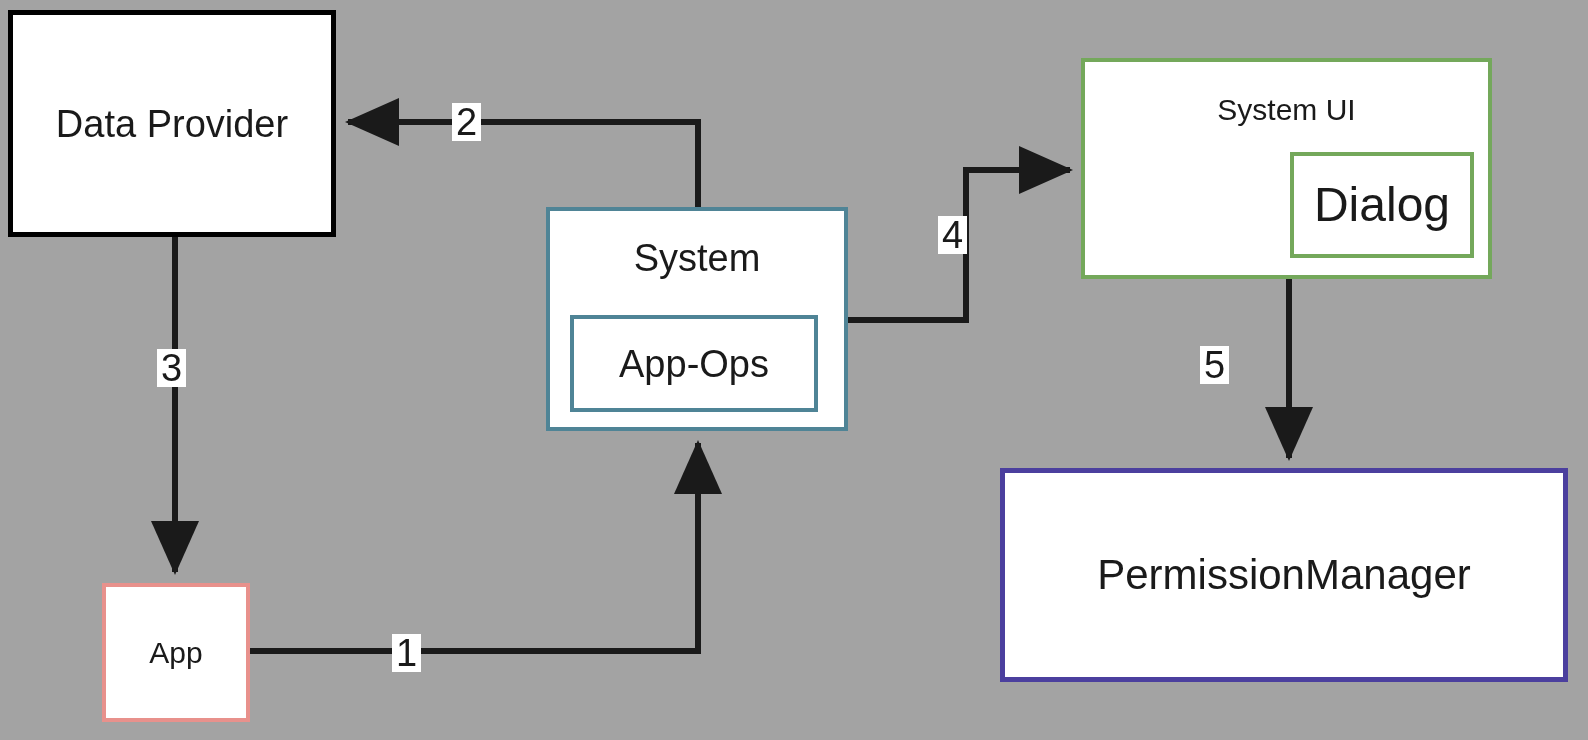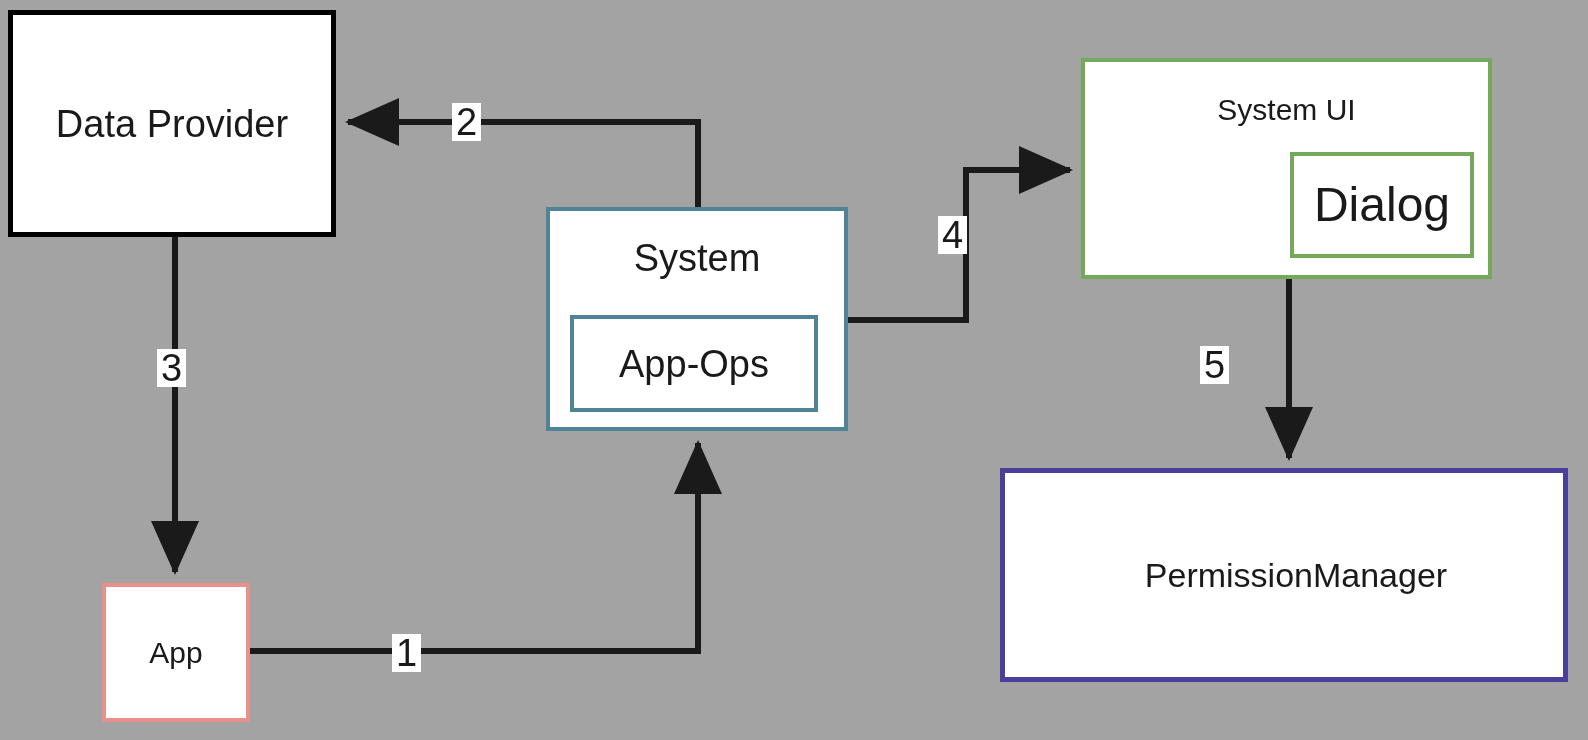--- a/index.html
+++ b/index.html
@@ -98,22 +98,21 @@
     font-size: 48px;
   }
 
   #node-permission-manager {
     left: 1000px; top: 468px; width: 568px; height: 214px;
     border: 5px solid #4b3f9e;
   }
   #label-permission-manager {
     left: 1000px; top: 468px; width: 568px; height: 214px;
     display: flex; align-items: center; justify-content: center;
-    font-size: 34px;
-    padding-left: 12px;
+    font-size: 42px;
   }
 
   
   #edge-label-1 { left: 392px; top: 634px; font-size: 38px; }
   #edge-label-2 { left: 452px; top: 103px; font-size: 38px; }
   #edge-label-3 { left: 157px; top: 349px; font-size: 38px; }
   #edge-label-4 { left: 938px; top: 216px; font-size: 38px; }
   #edge-label-5 { left: 1200px; top: 346px; font-size: 38px; }
 
   #edges { position: absolute; left: 0; top: 0; width: 1588px; height: 740px; }

